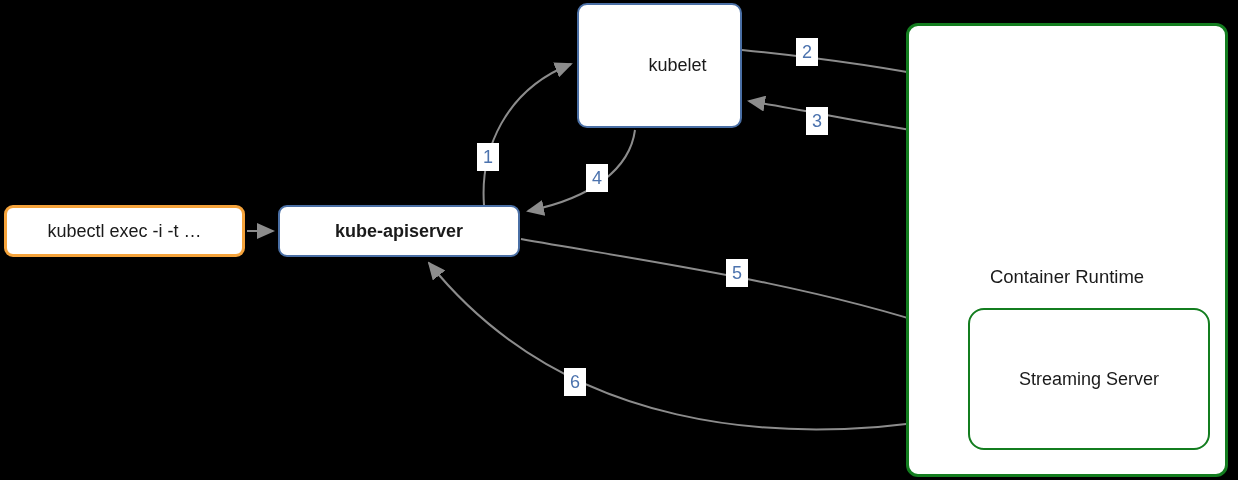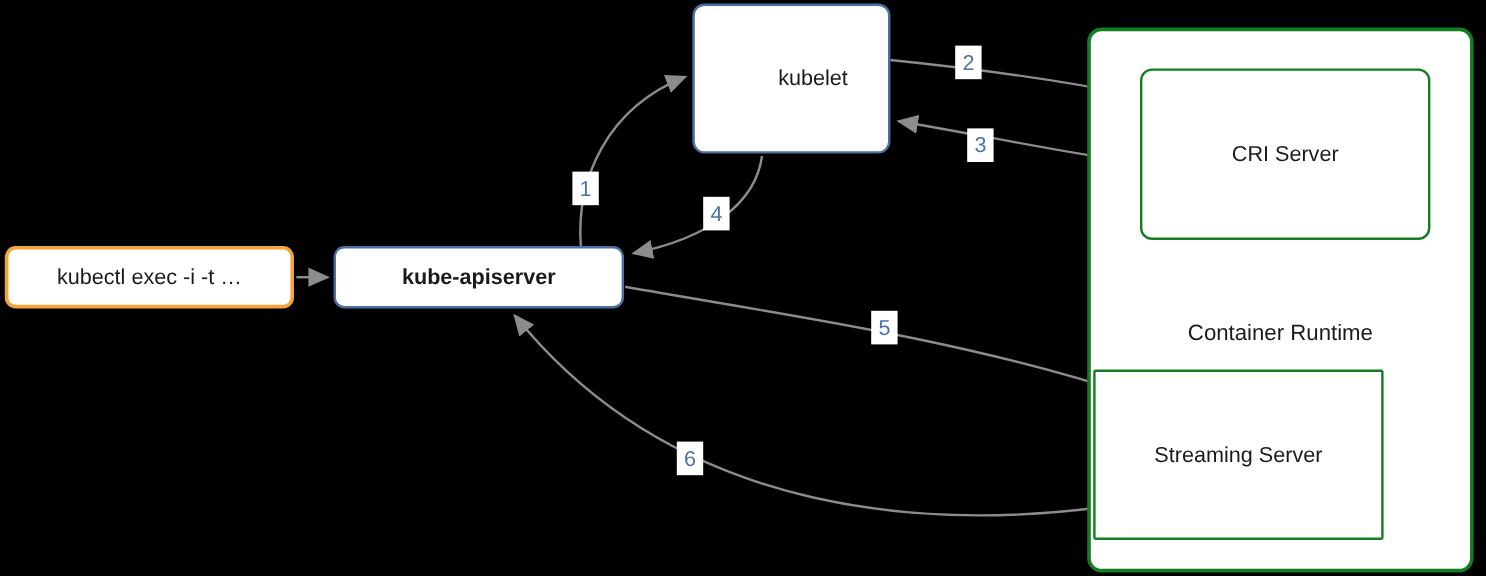--- a/index.html
+++ b/index.html
@@ -72,23 +72,23 @@
     color: var(--node-text, #1a1a1a);
     font-size: 18.5px;
     margin-top: 28px;
   }
   .node-cri {
     left: 950px; top: 57px; width: 242px; height: 143px;
     border: 2px solid var(--green, #137d1f);
     border-radius: 10px;
   }
   .node-streaming {
-    left: 911px; top: 308px; width: 242px; height: 142px;
+    left: 968px; top: 308px; width: 242px; height: 142px;
     border: 2px solid var(--green, #137d1f);
-    border-radius: 2px;
+    border-radius: 16px;
   }
   .step {
     position: absolute;
     min-width: 14px;
     height: 27px;
     padding: 1px 4px 0 4px;
     background: var(--node-fill, #fff);
     color: var(--step-text, #4c73ae);
     font-size: 18px;
     line-height: 27px;
@@ -129,23 +129,20 @@
   </div>
 
   <div class="node node-apiserver">
     <span>kube-apiserver</span>
   </div>
 
   <div class="node node-kubelet">
     <span>kubelet</span>
   </div>
 
-  <div class="node node-cri">
-    <span>CRI Server</span>
-  </div>
 
   <div class="node node-streaming">
     <span>Streaming Server</span>
   </div>
 
   <div class="step step-1">1</div>
   <div class="step step-2">2</div>
   <div class="step step-3">3</div>
   <div class="step step-4">4</div>
   <div class="step step-5">5</div>

